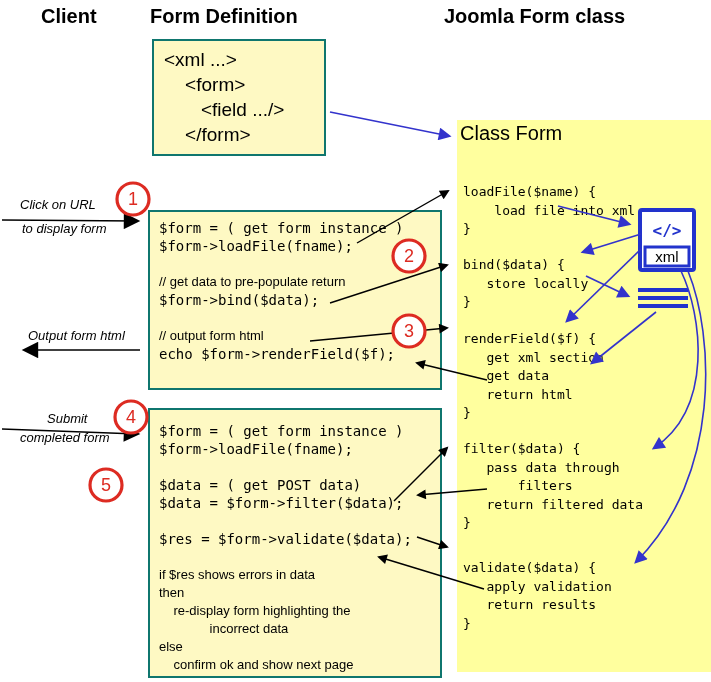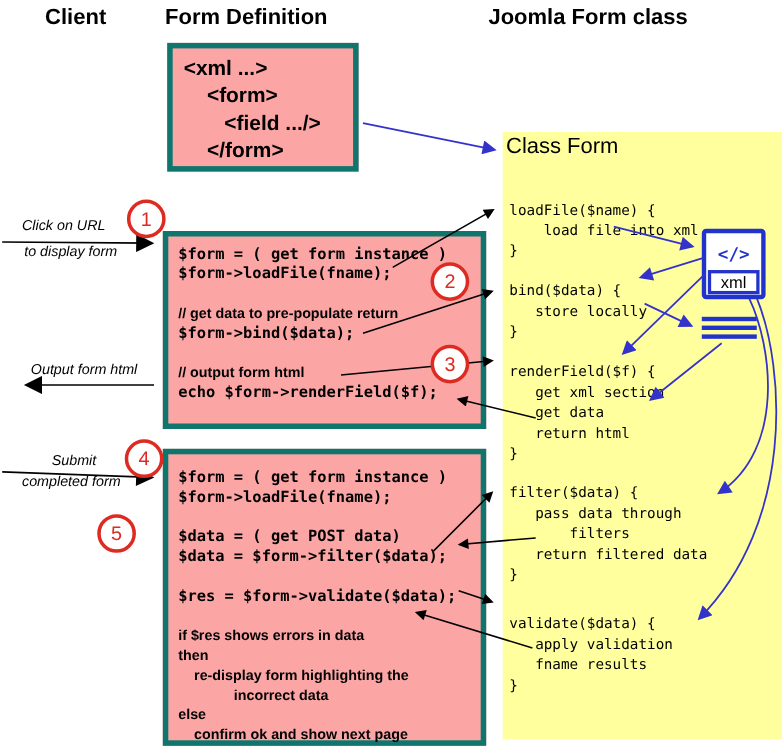--- a/index.html
+++ b/index.html
@@ -1,21 +1,21 @@
 <!DOCTYPE html>
 <html><head>
 <meta charset="utf-8">
 <style>
   html,body{margin:0;padding:0;background:#fff;}
   #diagram{position:relative;width:711px;height:682px;background:#fff;overflow:hidden;
            font-family:"Liberation Sans",sans-serif;color:#000;}
   .abs{position:absolute;}
   .hdr{font-weight:bold;font-size:20px;white-space:nowrap;}
   .subhdr{font-weight:bold;font-size:19px;white-space:nowrap;}
-  .codebox{position:absolute;background:#fca5a5;border:5px solid #0f766e;box-sizing:border-box;font-weight:bold;}
+  .codebox{position:absolute;background:#fef9c3;border:2px solid #0f766e;box-sizing:border-box;}
   .cl{height:18px;line-height:18px;white-space:pre;overflow:visible;}
   .mono{font-family:"DejaVu Sans Mono",monospace;font-size:14px;}
   .sans{font-family:"Liberation Sans",sans-serif;font-size:13px;}
   .yellowpanel{position:absolute;left:457px;top:120px;width:271px;height:552px;background:#FFFF9E;}
   .ytitle{position:absolute;left:3px;top:2px;font-size:20px;white-space:nowrap;}
   .yblock{position:absolute;left:6px;font-family:"DejaVu Sans Mono",monospace;font-size:13px;
           line-height:18.5px;white-space:pre;margin-top:12px;}
   .lbl{position:absolute;font-size:13px;white-space:nowrap;font-style:italic;}
   .xmlsnippet{position:absolute;left:10px;top:6px;font-size:19px;line-height:25px;white-space:pre;}
   #overlay{position:absolute;left:0;top:0;pointer-events:none;}
@@ -49,21 +49,21 @@
    get data
    return html
 }</div>
     <div class="yblock" style="top:308px;">filter($data) {
    pass data through
        filters
    return filtered data
 }</div>
     <div class="yblock" style="top:427px;">validate($data) {
    apply validation
-   fname results
+   return results
 }</div>
   </div>
 
 
   <div class="codebox" style="left:148px;top:210px;width:294px;height:180px;padding:7px 0 0 9px;">
     <div class="cl mono">$form = ( get form instance )</div>
     <div class="cl mono">$form-&gt;loadFile(fname);</div>
     <div class="cl"></div>
     <div class="cl sans">// get data to pre-populate return</div>
     <div class="cl mono">$form-&gt;bind($data);</div>

